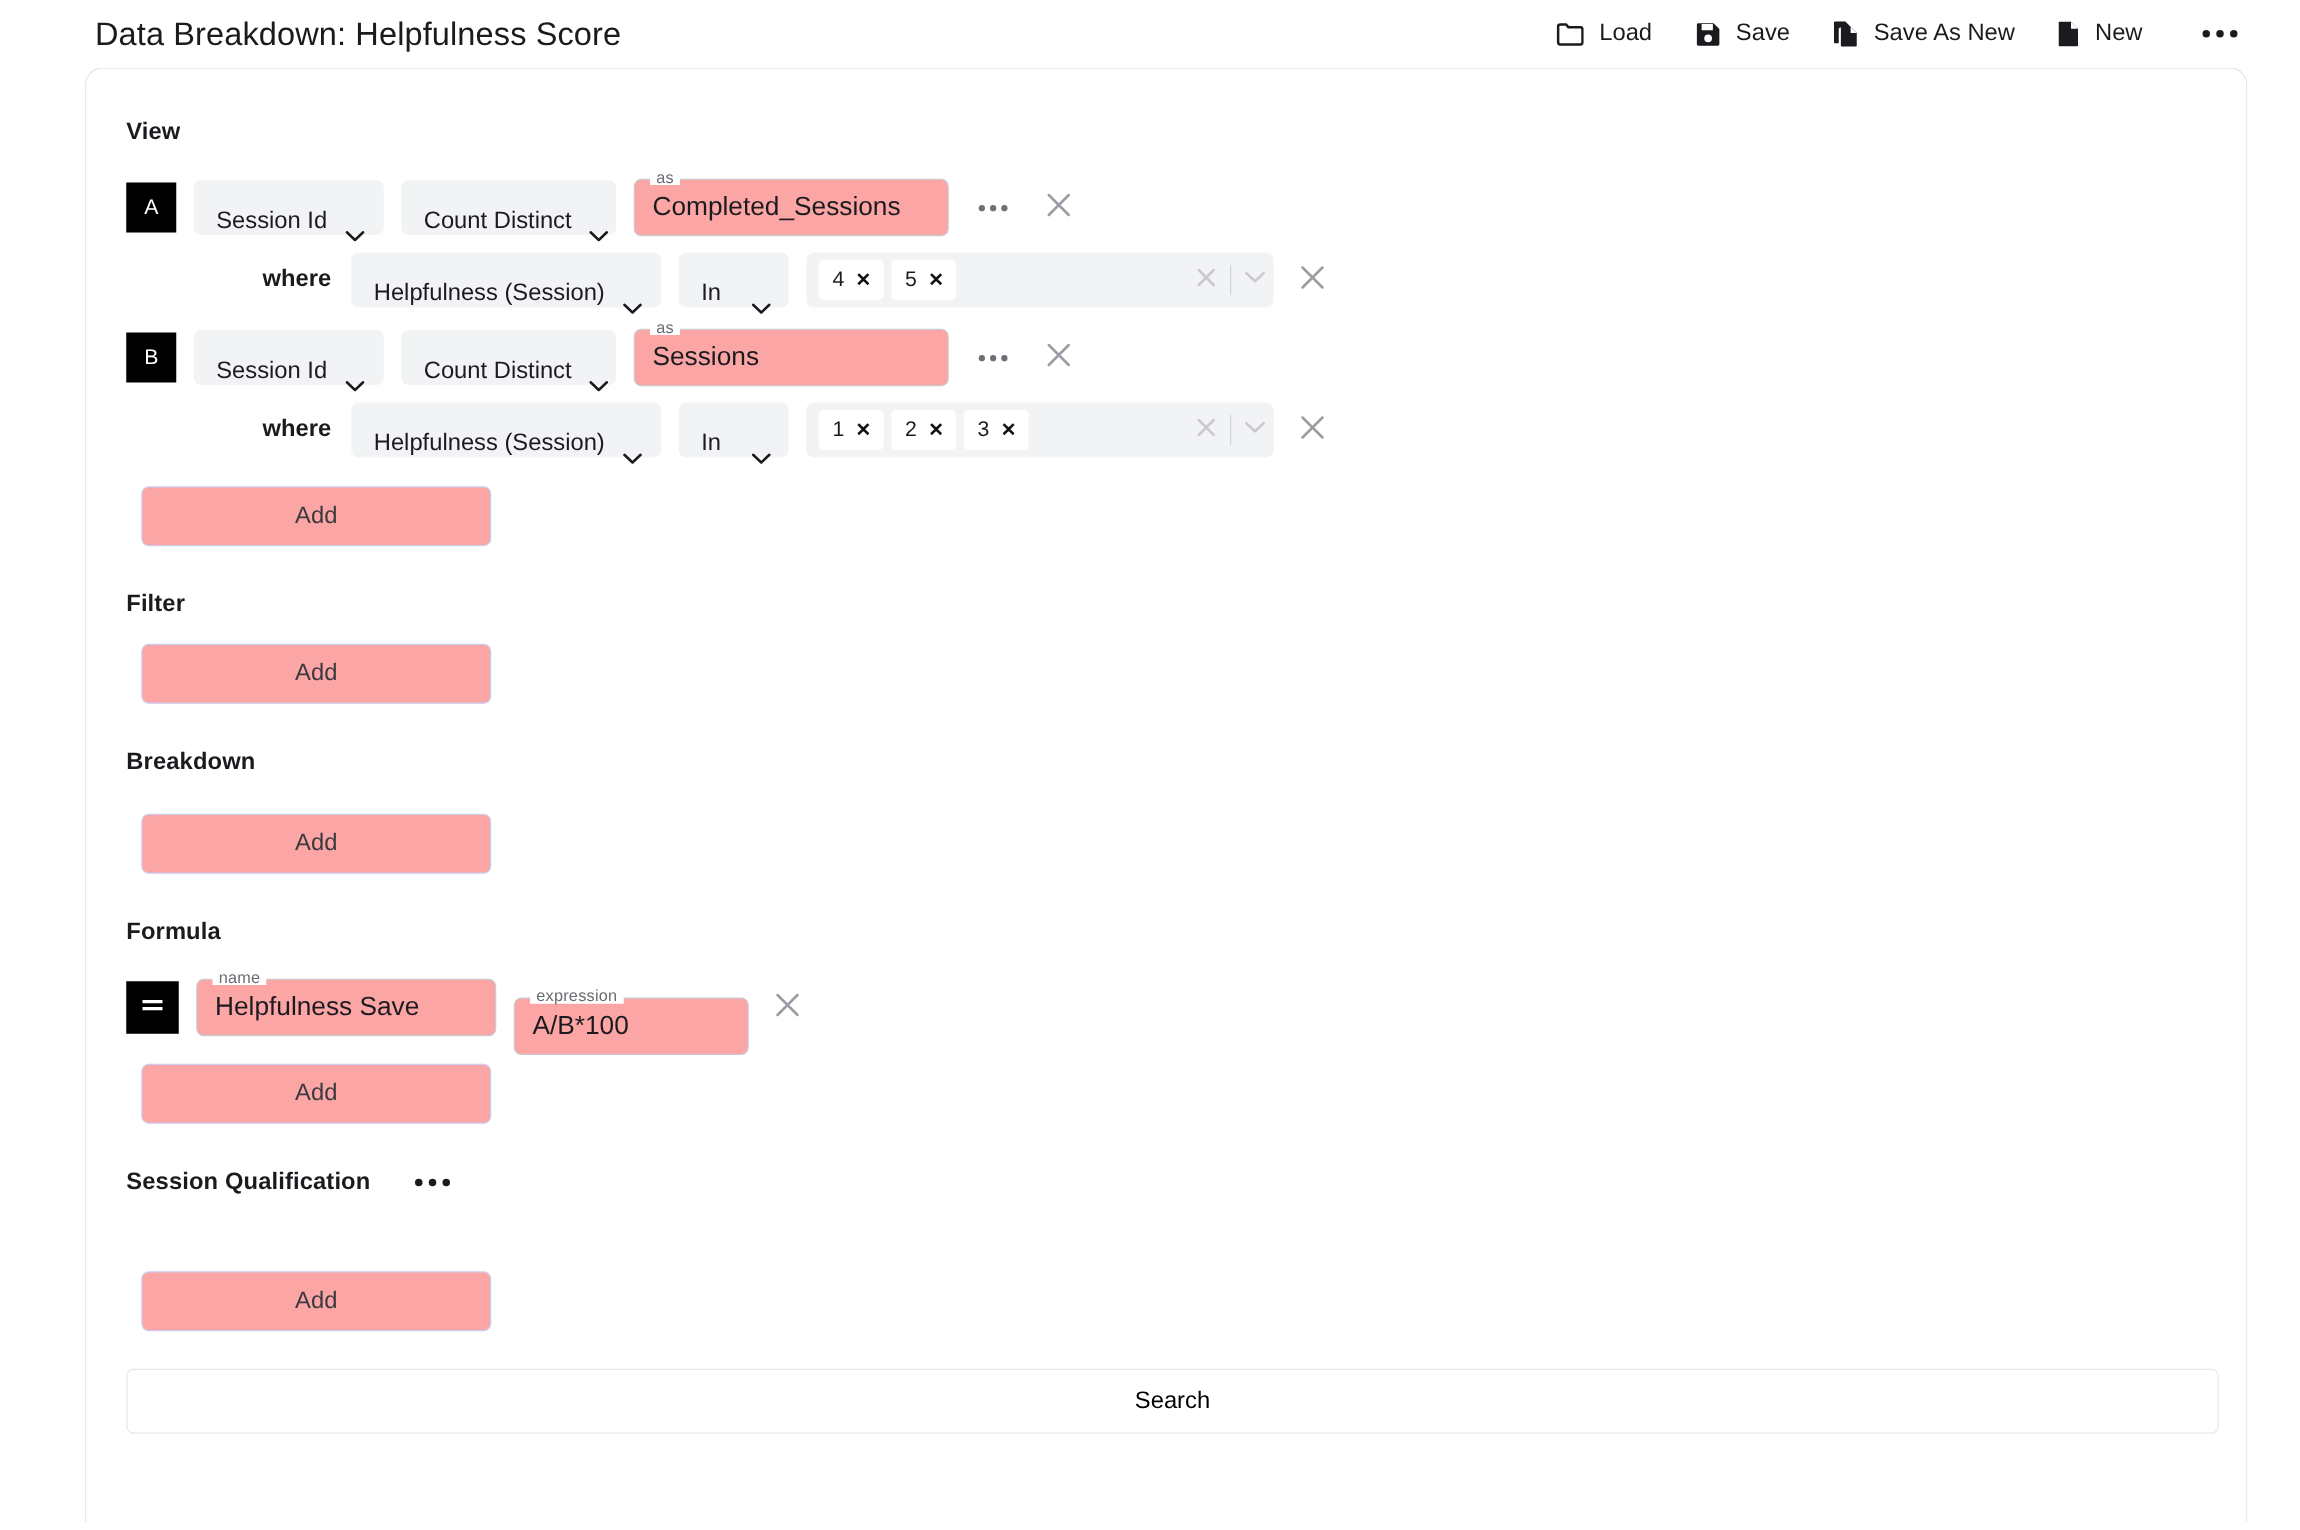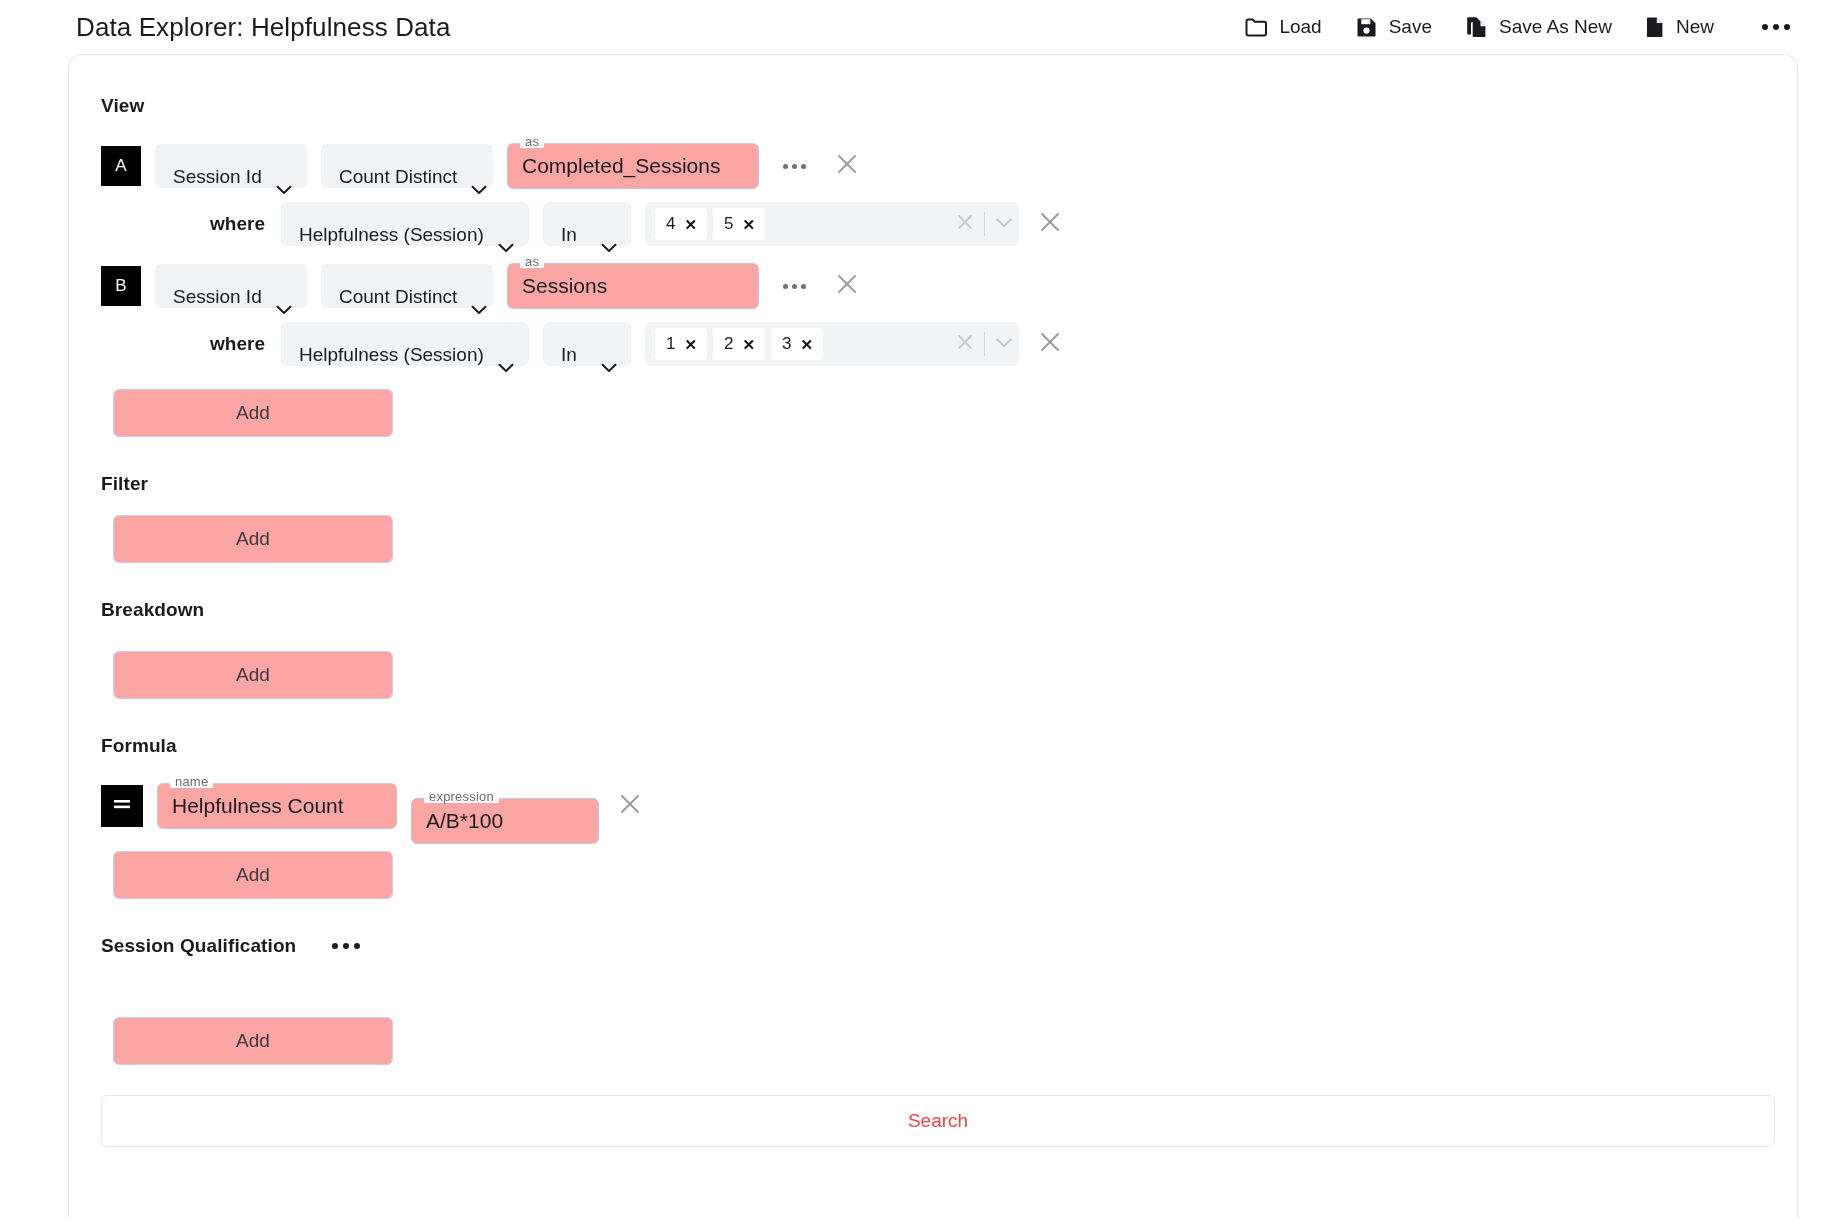--- a/index.html
+++ b/index.html
@@ -243,37 +243,37 @@
 
   .search-btn {
     display: block;
     width: 1674px;
     height: 52px;
     margin: 0 auto;
     background: #ffffff;
     border: 1px solid #e7e7ea;
     border-radius: 6px;
     font-size: 19px;
-    color: #ef4444;
+    color: #000000;
     font-family: inherit;
     cursor: pointer;
   }
 
   .sp-8  { height: 8px; }
   .sp-12 { height: 12px; }
   .sp-20 { height: 20px; }
   .sp-24 { height: 24px; }
   .sp-30 { height: 30px; }
   .sp-36 { height: 36px; }
 </style>
 </head>
 <body>
 
 <div class="topbar">
-  <div class="page-title">Data Explorer: Helpfulness Data</div>
+  <div class="page-title">Data Breakdown: Helpfulness Score</div>
   <div class="topbar-spacer"></div>
 
   <div class="tool-actions">
 
     <button class="tool-btn">
       <span>
         <svg width="22" height="20" viewBox="0 0 22 20" fill="none">
           <path d="M1.5 4.2a1.7 1.7 0 0 1 1.7-1.7h4.6l1.9 2.2h9.6a1.7 1.7 0 0 1 1.7 1.7v10.4a1.7 1.7 0 0 1-1.7 1.7H3.2a1.7 1.7 0 0 1-1.7-1.7V4.2Z" stroke="#1b1b1f" stroke-width="2"></path>
         </svg>
       </span>
@@ -560,21 +560,21 @@
         <span class="eq-glyph">
           <svg width="22" height="14" viewBox="0 0 22 14" fill="none">
             <rect x="3" y="3" width="16" height="2.6" fill="#ffffff"></rect>
             <rect x="3" y="8.6" width="16" height="2.6" fill="#ffffff"></rect>
           </svg>
         </span>
       </div>
 
       <div class="field w-name">
         <span class="legend">name</span>
-        <span>Helpfulness Count</span>
+        <span>Helpfulness Save</span>
       </div>
 
       <div class="field w-expr">
         <span class="legend">expression</span>
         <span>A/B*100</span>
       </div>
 
       <div class="x-btn">
         <span>
           <svg width="22" height="22" viewBox="0 0 22 22" fill="none">

